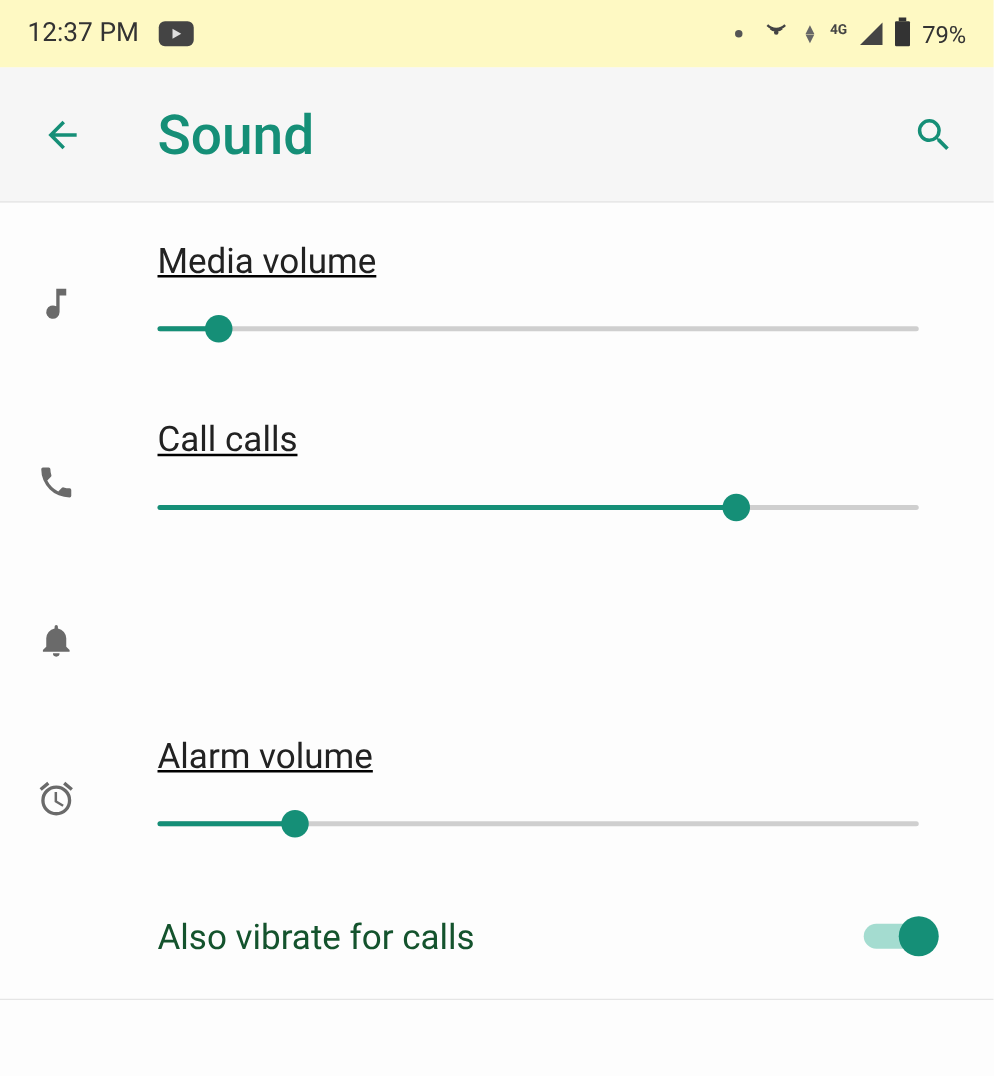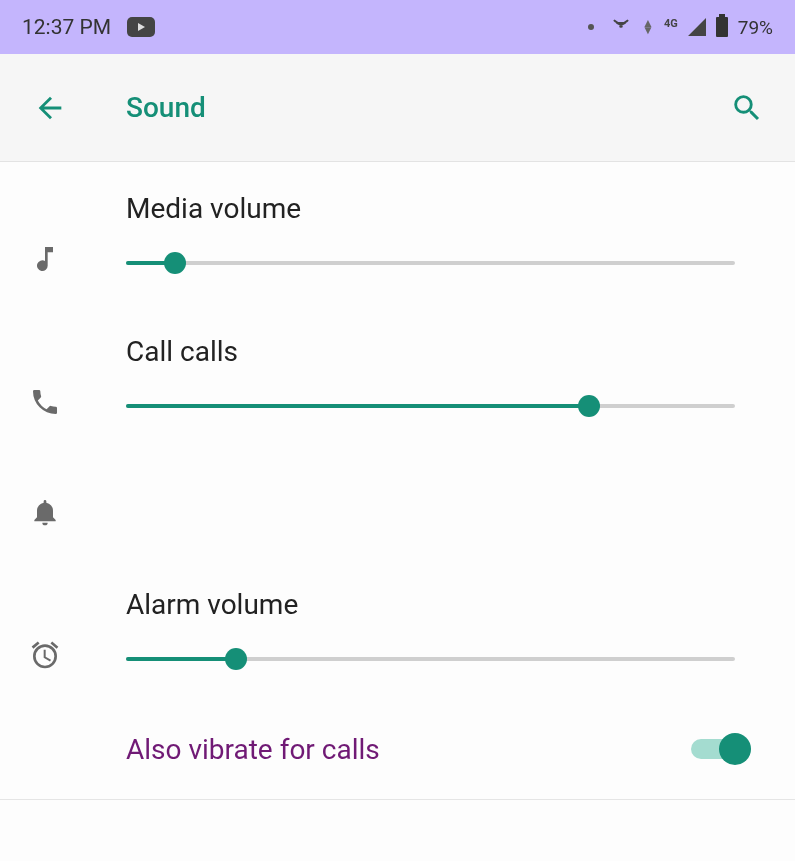--- a/index.html
+++ b/index.html
@@ -5,21 +5,21 @@
     * { box-sizing: border-box; margin: 0; padding: 0; }
     body {
       font-family: Roboto, -apple-system, BlinkMacSystemFont, sans-serif;
       background: #fdfdfd;
       width: 795px;
       height: 861px;
       overflow: hidden;
     }
     .status-bar {
       height: 54px;
-      background: #c4b5fd;
+      background: #fef9c3;
       display: flex;
       align-items: center;
       justify-content: space-between;
       padding: 0 22px;
       color: #444;
     }
     .status-left { display: flex; align-items: center; gap: 16px; }
     .status-time { font-size: 21px; font-weight: 400; color:#333; }
     .status-yt {
       width: 28px; height: 20px; background: #444; border-radius: 5px;
@@ -38,47 +38,48 @@
     .status-batt-txt { font-size:19px; color:#333;}
     .app-bar {
       height: 108px;
       background: #f6f6f6;
       display: flex;
       align-items: center;
       padding: 0 28px 0 30px;
       border-bottom: 1px solid #e3e3e3;
     }
     .back-btn { width:40px; height:40px; display:flex; align-items:center; justify-content:center; cursor:pointer;}
-    .app-title { font-size: 28px; font-weight: 500; color: #158f77; margin-left: 56px; flex:1;}
+    .app-title { font-size: 44px; font-weight: 500; color: #158f77; margin-left: 56px; flex:1;}
     .search-btn { width:40px; height:40px; display:flex; align-items:center; justify-content:center; cursor:pointer;}
     .content { padding: 0; overflow-y:auto; height:calc(861px - 54px - 108px);}
     .vol-item {
       display:flex;
       padding: 30px 60px 30px 22px;
-      align-items: flex-end;
+      align-items: center;
+      text-decoration: underline;
     }
     .vol-icon {
       width: 46px;
       display:flex;
       justify-content:center;
       padding-top: 18px;
     }
     .vol-icon svg { fill:#6a6a6a; width:32px; height:32px;}
     .vol-body { flex:1; margin-left: 58px;}
     .vol-label { font-size: 28px; color:#222; margin-bottom: 26px; font-weight:400;}
     .slider { position:relative; height:24px; cursor:pointer;}
     .track-bg { position:absolute; top:50%; left:0; right:0; height:4px; background:#cfcfcf; transform:translateY(-50%); border-radius:2px;}
     .track-fill { position:absolute; top:50%; left:0; height:4px; background:#158f77; transform:translateY(-50%); border-radius:2px;}
     .thumb { position:absolute; top:50%; width:22px; height:22px; background:#158f77; border-radius:50%; transform:translate(-50%,-50%);}
     .toggle-item {
       display:flex;
       align-items:center;
       padding: 30px 48px 30px 126px;
     }
-    .toggle-label { font-size:28px; color:#701a75; flex:1;}
+    .toggle-label { font-size:28px; color:#14532d; flex:1;}
     .switch { width:56px; height:36px; position:relative; cursor:pointer;}
     .switch-track { position:absolute; top:50%; left:0; right:0; height:20px; background:#a4dcd0; border-radius:10px; transform:translateY(-50%);}
     .switch-thumb { position:absolute; top:50%; right:-4px; width:32px; height:32px; background:#158f77; border-radius:50%; transform:translateY(-50%);}
     .bottom-line { height:1px; background:#e5e5e5; margin-top:2px;}
   </style>
 </head>
 <body>
 
 <div class="status-bar">
   <div class="status-left">

